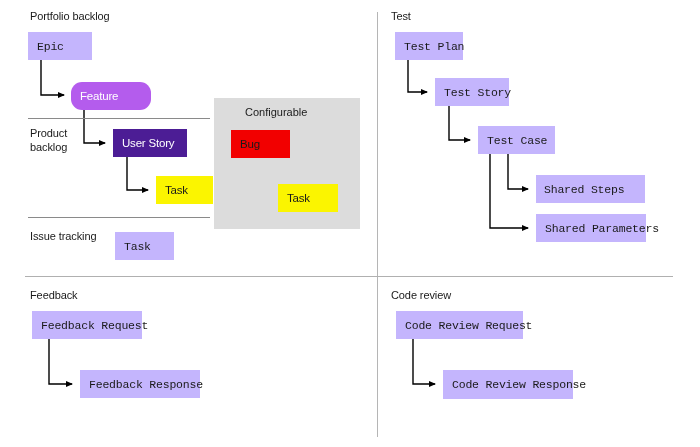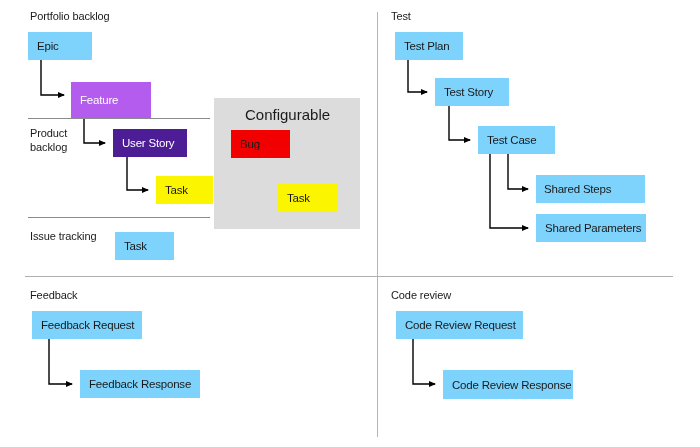--- a/index.html
+++ b/index.html
@@ -47,36 +47,36 @@
     letter-spacing: -0.1px;
   }
 
   
   .panel {
     position: absolute;
     background: #dcdcdc;
   }
   .panel-title {
     position: absolute;
-    font-size: 15px;
+    font-size: 11px;
     color: #1a1a1a;
   }
 
   
   .node {
     position: absolute;
     display: flex;
     align-items: center;
     box-sizing: border-box;
     padding-left: 9px;
     font-size: 11.5px;
     letter-spacing: -0.2px;
     white-space: nowrap;
   }
-  .node.c-orange { background: #7dd3fc; color: #1a1a1a; }
+  .node.c-orange { background: #c4b5fd; color: #1a1a1a; font-family: Liberation Mono, monospace; }
   .node.c-purple { background: #b45ced; color: #ffffff; }
   .node.c-blue   { background: #4c1d95; color: #ffffff; }
   .node.c-yellow { background: #fbf500; color: #1a1a1a; }
   .node.c-red    { background: #f20000; color: #1a1a1a; }
 
   
   #links {
     position: absolute;
     left: 0;
     top: 0;
@@ -130,21 +130,21 @@
   <div class="caption" style="left:30px; top:9px;">Portfolio backlog</div>
   <div class="caption" style="left:30px; top:126px;">Product
 backlog</div>
   <div class="caption" style="left:30px; top:229px;">Issue tracking</div>
   <div class="caption" style="left:391px; top:9px;">Test</div>
   <div class="caption" style="left:30px; top:288px;">Feedback</div>
   <div class="caption" style="left:391px; top:288px;">Code review</div>
 
   <div class="node c-orange" style="left:28px; top:32px; width:64px; height:28px;">Epic</div>
 
-  <div class="node c-purple" style="left:71px; top:82px; width:80px; height:36px;">Feature</div>
+  <div class="node c-purple" style="left:71px; top:82px; width:80px; height:28px;border-radius:11px;">Feature</div>
 
   <div class="node c-blue" style="left:113px; top:129px; width:74px; height:28px;">User Story</div>
 
   <div class="node c-yellow" style="left:156px; top:176px; width:57px; height:28px;">Task</div>
 
   <div class="node c-orange" style="left:115px; top:232px; width:59px; height:28px;">Task</div>
 
   <div class="node c-red" style="left:231px; top:130px; width:59px; height:28px;">Bug</div>
 
   <div class="node c-yellow" style="left:278px; top:184px; width:60px; height:28px;">Task</div>

